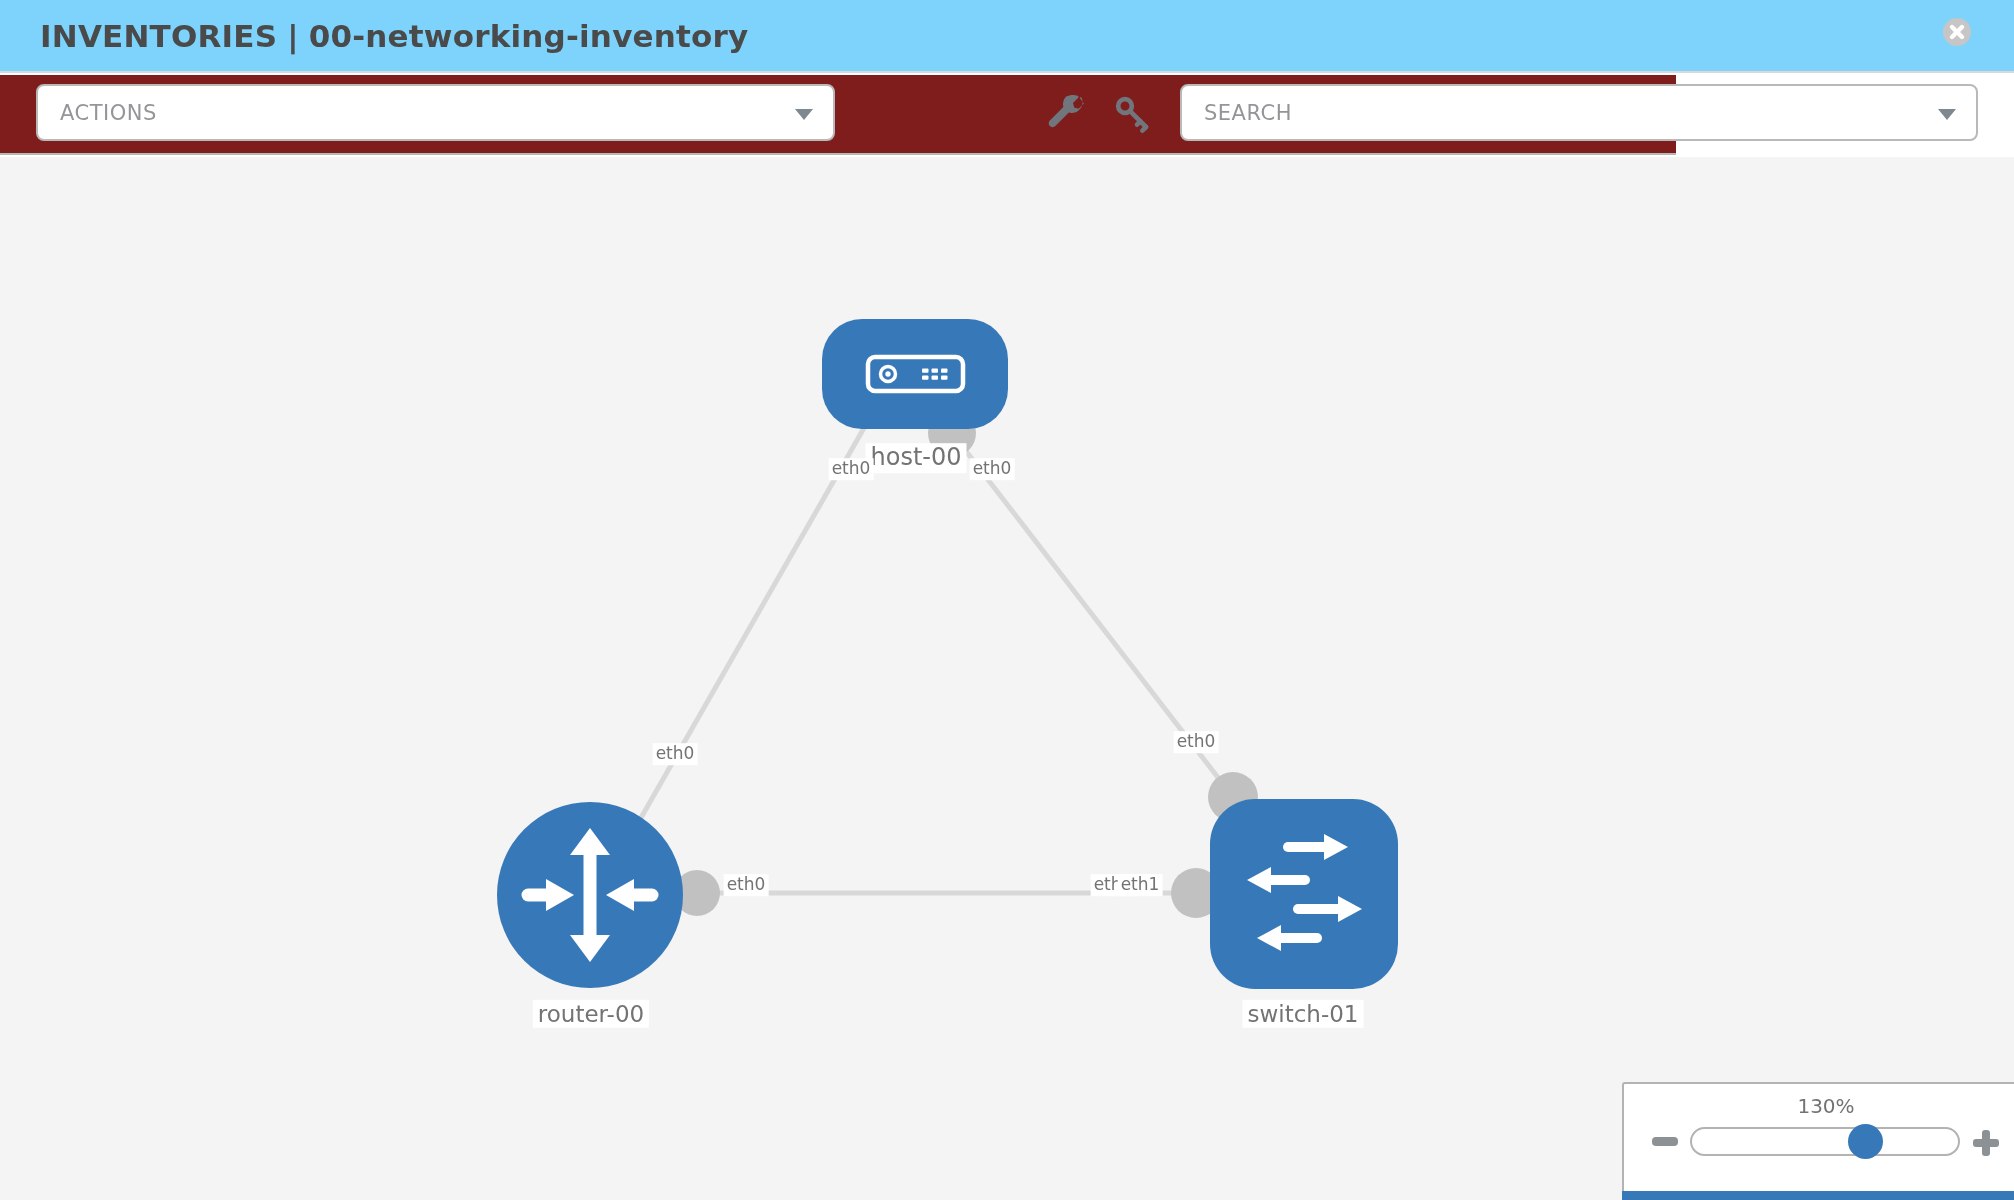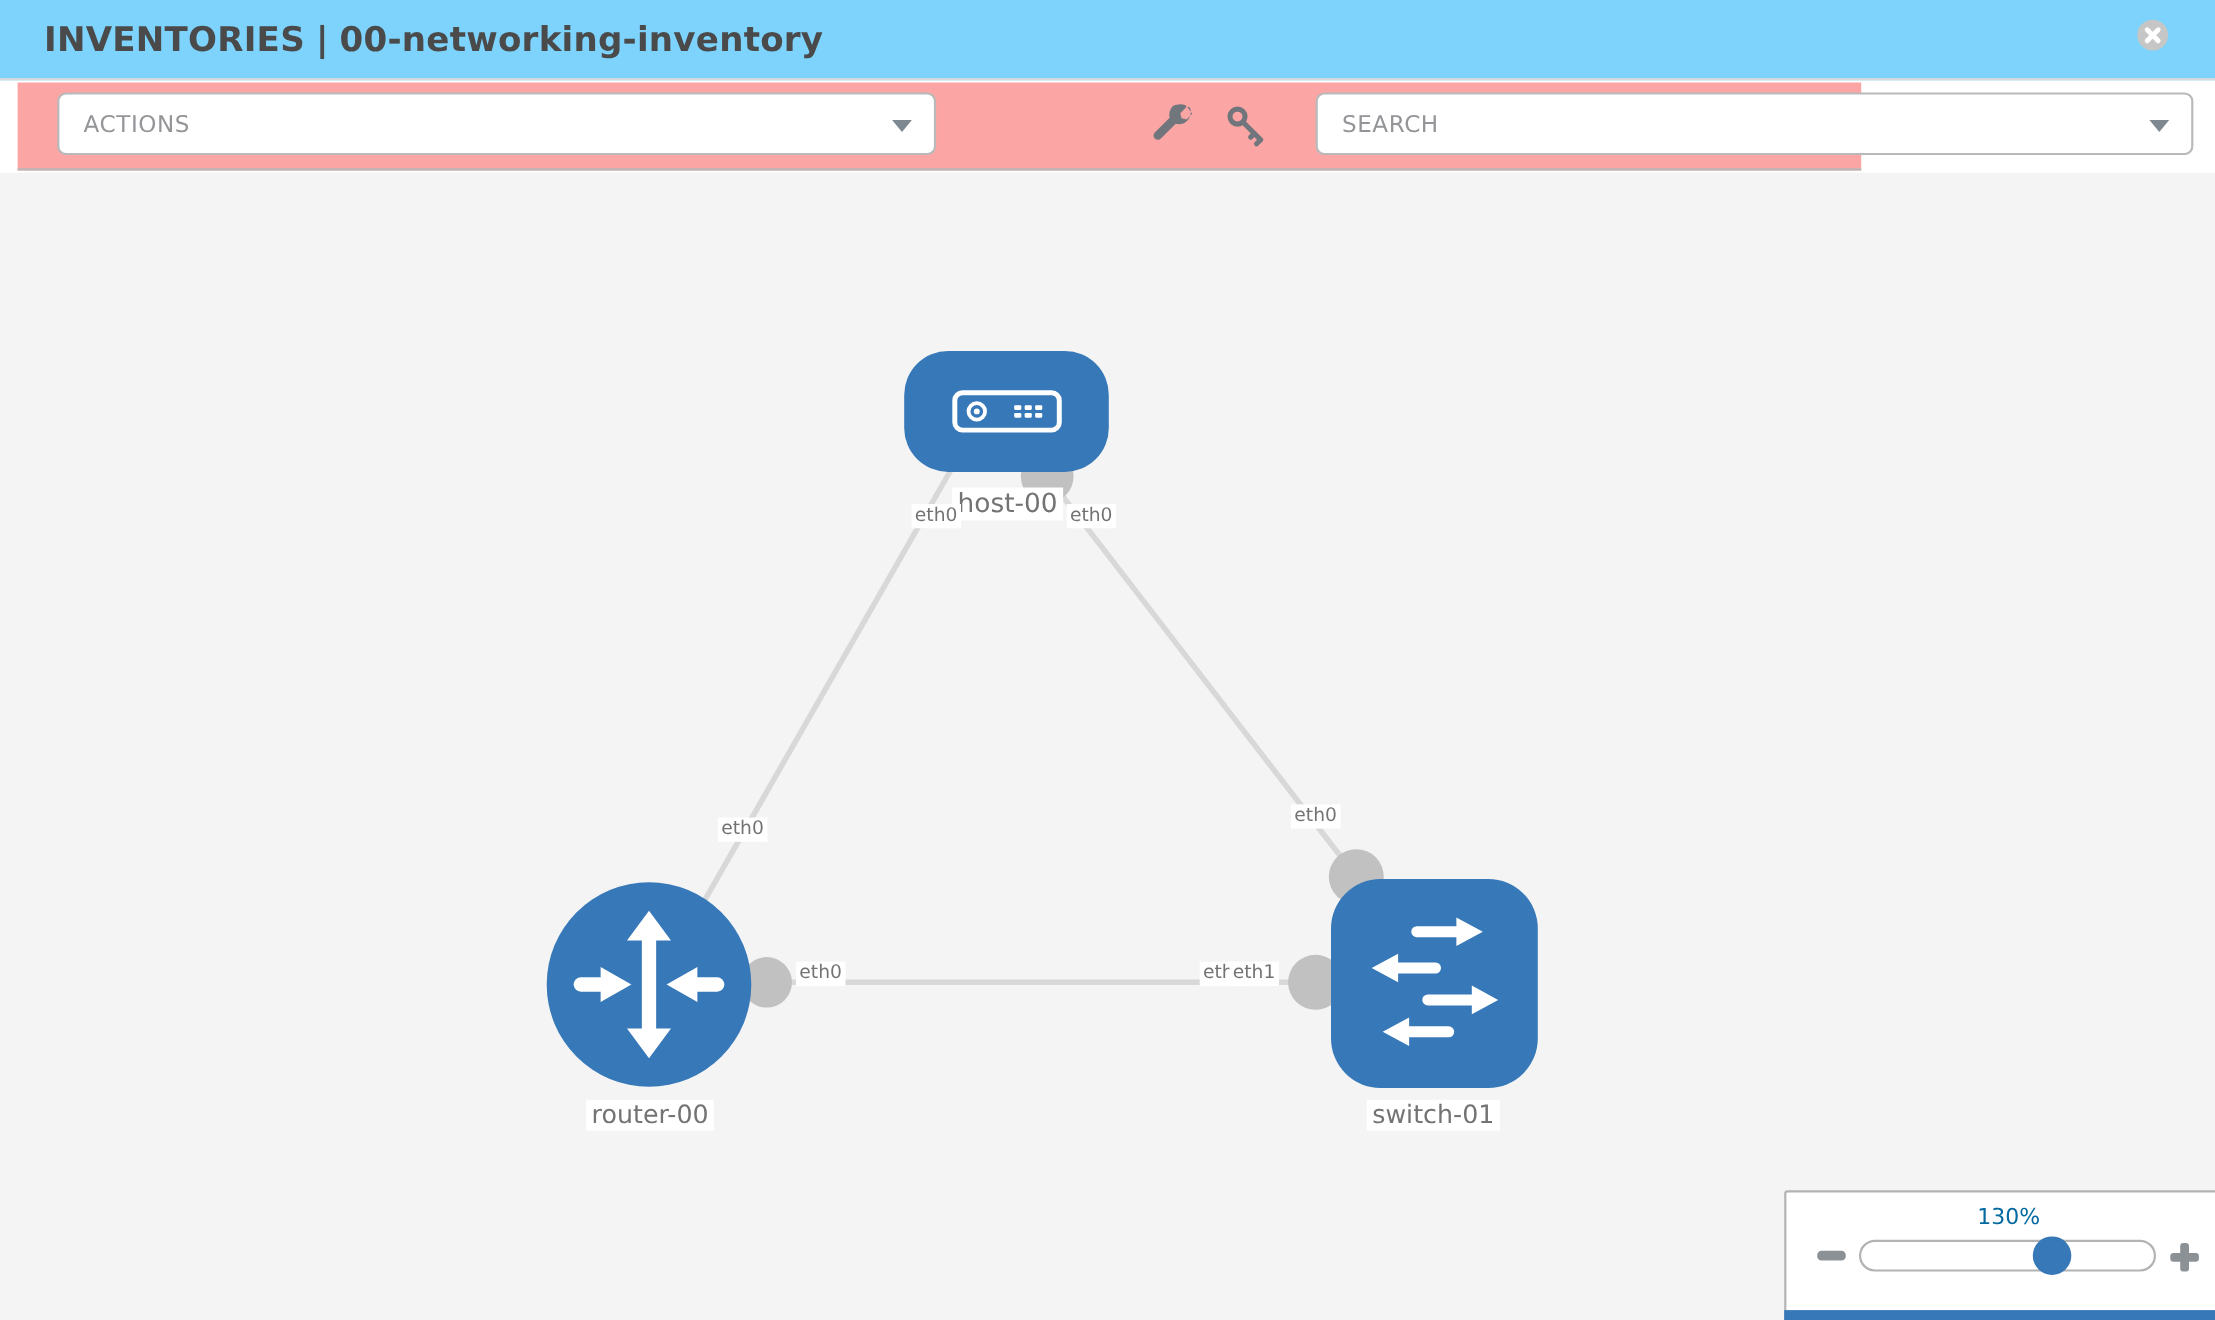--- a/index.html
+++ b/index.html
@@ -8,22 +8,22 @@
 
   
   .header { position:absolute; left:0; top:0; width:2014px; height:73px;
     background:#7dd3fc; border-bottom:2px solid #d9d9d9; }
   .title { position:absolute; left:40px; top:50%; transform:translateY(-50%);
     font-size:31px; font-weight:bold; color:#4a4a4a; letter-spacing:.2px; white-space:nowrap; }
   .title .sep { padding:0 10px; }
   .close-btn { position:absolute; left:1942px; top:17px; width:30px; height:30px; cursor:pointer; }
 
   
-  .toolbar { position:absolute; left:16px; top:75px; width:1676px; height:80px;
-    background:#fca5a5; border-bottom:2px solid #b7b7b7; }
+  .toolbar { position:absolute; left:0; top:75px; width:1676px; height:80px;
+    background:#7f1d1d; border-bottom:2px solid #b7b7b7; }
   .select-box { position:absolute; top:9px; height:57px; background:#fff;
     border:2px solid #b9b9b9; border-radius:8px; display:flex; align-items:center; }
   .select-box .lbl { margin-left:22px; font-size:21px; color:#949598; letter-spacing:.5px; }
   .caret { position:absolute; right:20px; top:50%; margin-top:-4px; width:0; height:0;
     border-left:9px solid transparent; border-right:9px solid transparent;
     border-top:11px solid #7e8891; }
   .actions-box { left:36px; width:799px; }
   .search-box { left:1180px; width:798px; }
   .tool-icon-btn { position:absolute; top:94px; width:44px; height:44px; cursor:pointer; }
   .wrench-btn { left:1045px; } .key-btn { left:1113px; }
@@ -33,21 +33,21 @@
   .canvas svg { position:absolute; left:0; top:0; }
   .nlabel { position:absolute; transform:translate(-50%,-50%); background:#fff;
     color:#737373; white-space:nowrap; line-height:1.15; padding:1px 5px; }
   .node-label { font-size:24px; }
   .if-label { font-size:17px; padding:1px 3px; }
 
   
   .zoom-panel { position:absolute; left:1622px; top:1082px; width:412px; height:138px;
     background:#fff; border:2px solid #b3b3b3; border-radius:3px; }
   .zoom-level { position:absolute; left:202px; top:10px; transform:translateX(-50%);
-    font-size:20px; color:#0369a1; }
+    font-size:20px; color:#737373; }
   .zoom-minus { position:absolute; left:28px; top:53px; width:26px; height:9px;
     background:#8c9196; border-radius:4px; cursor:pointer; }
   .zoom-track { position:absolute; left:66px; top:43px; width:270px; height:29px;
     background:#fff; border:2px solid #b3b3b3; border-radius:15px; cursor:pointer; }
   .zoom-knob { position:absolute; left:156px; top:-5px; width:35px; height:35px;
     border-radius:50%; background:#3779b8; cursor:grab; }
   .zoom-plus { position:absolute; left:349px; top:46px; width:26px; height:26px; cursor:pointer; }
   .zoom-plus .h { position:absolute; left:0; top:9px; width:26px; height:8px; background:#8c9196; border-radius:3px; }
   .zoom-plus .v { position:absolute; left:9px; top:0; width:8px; height:26px; background:#8c9196; border-radius:3px; }
   .bottom-strip { position:absolute; left:1622px; top:1191px; width:392px; height:9px; background:#3779b8; }

